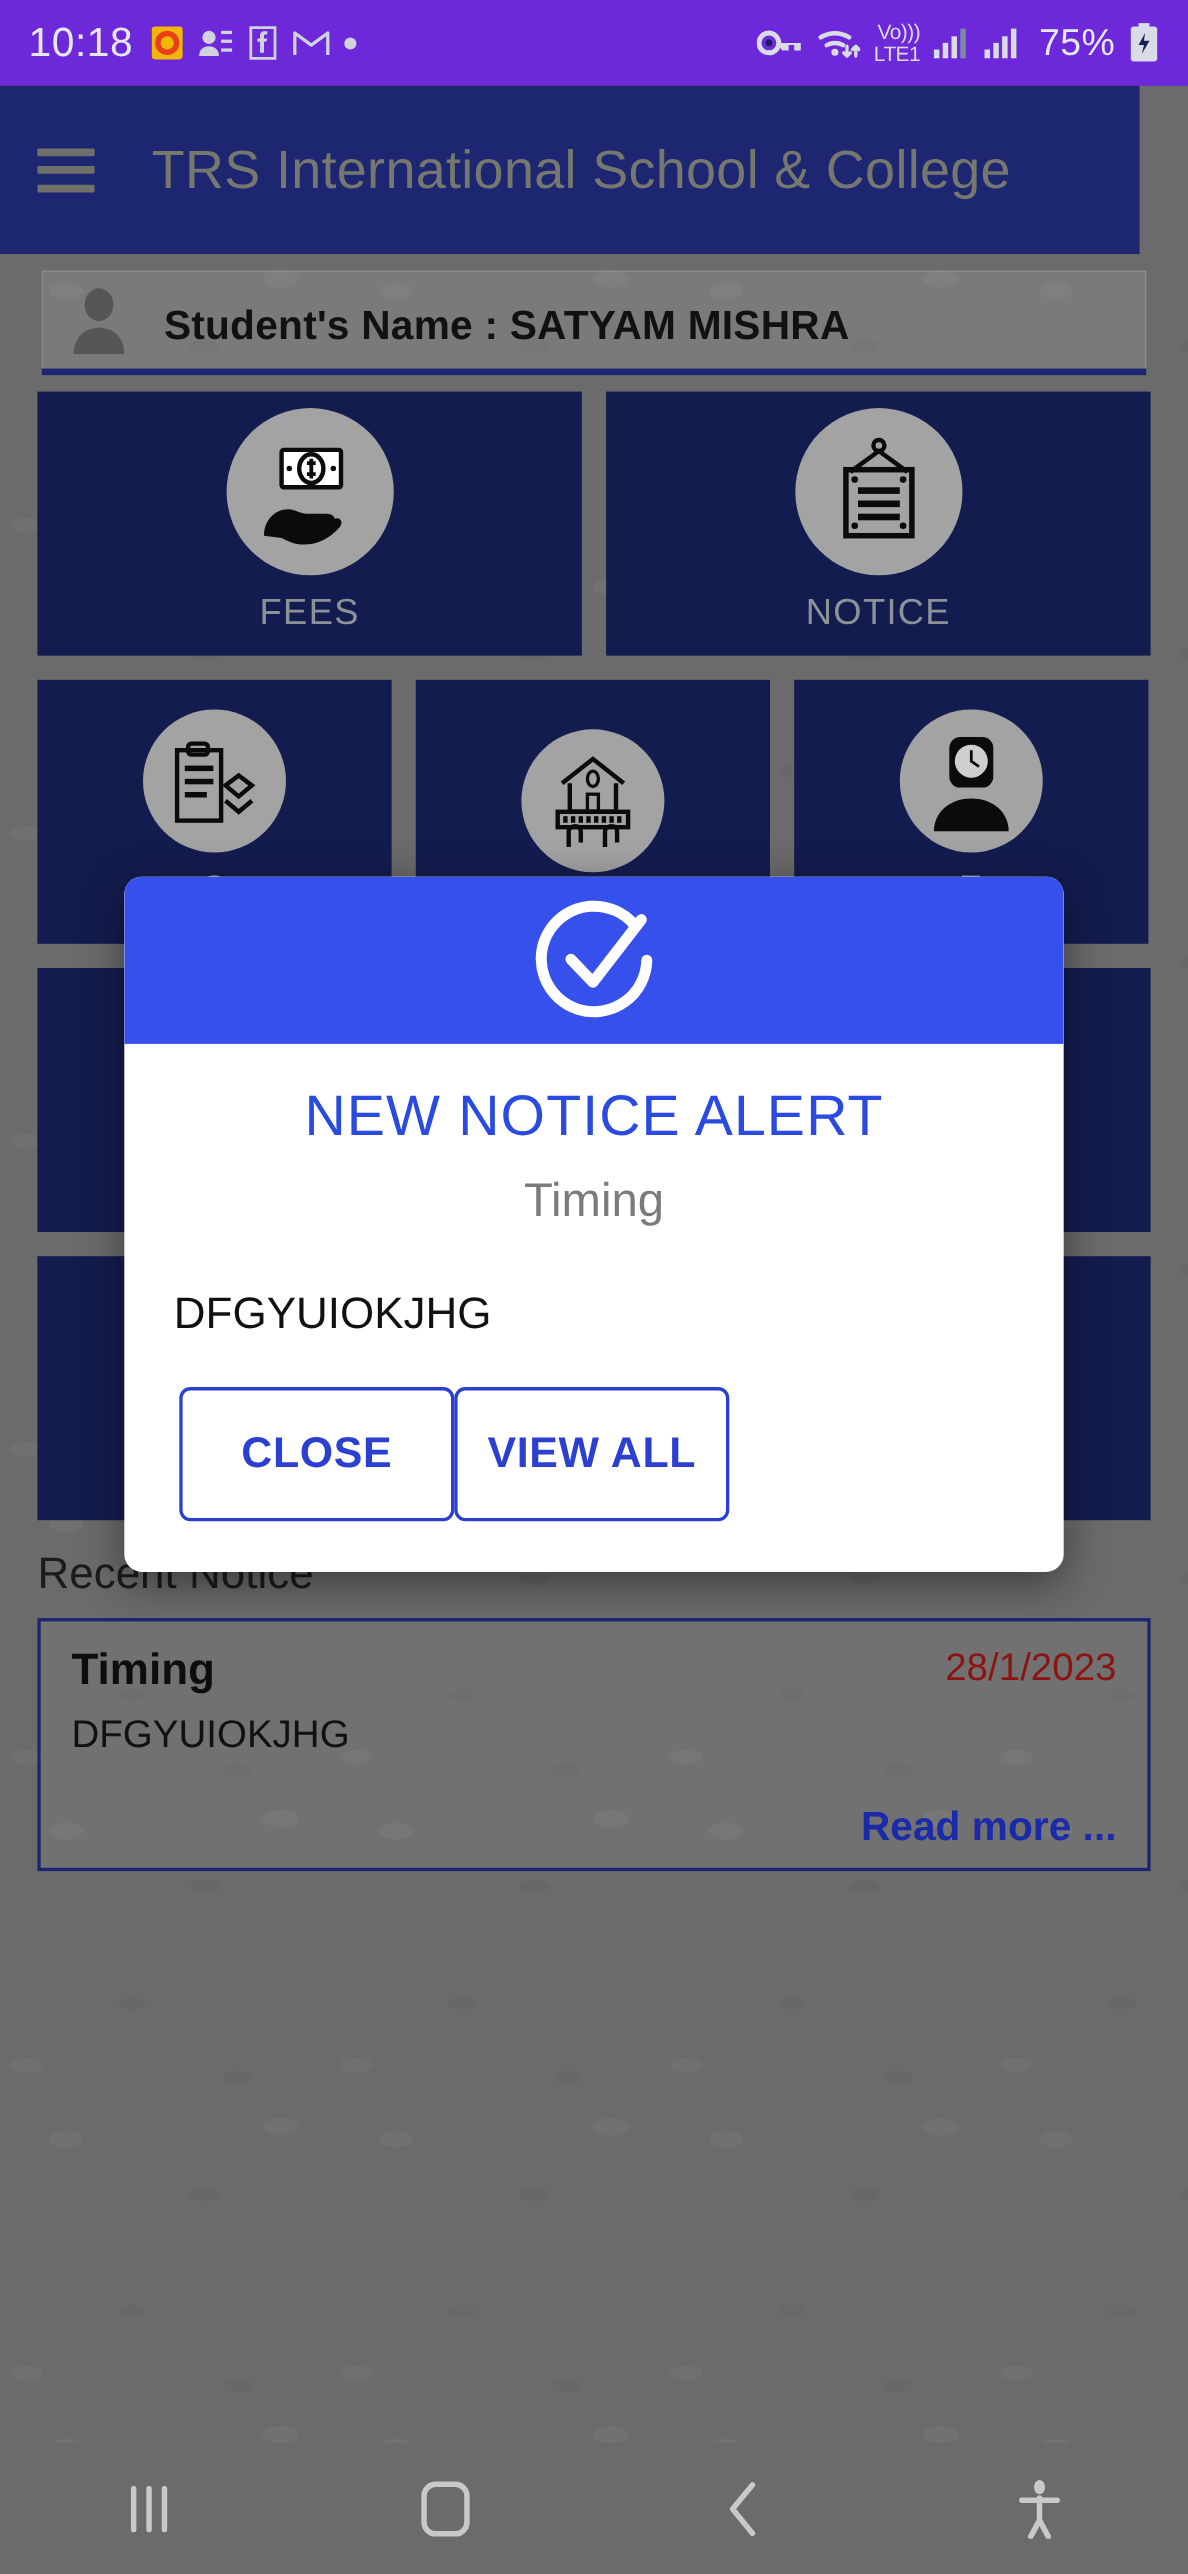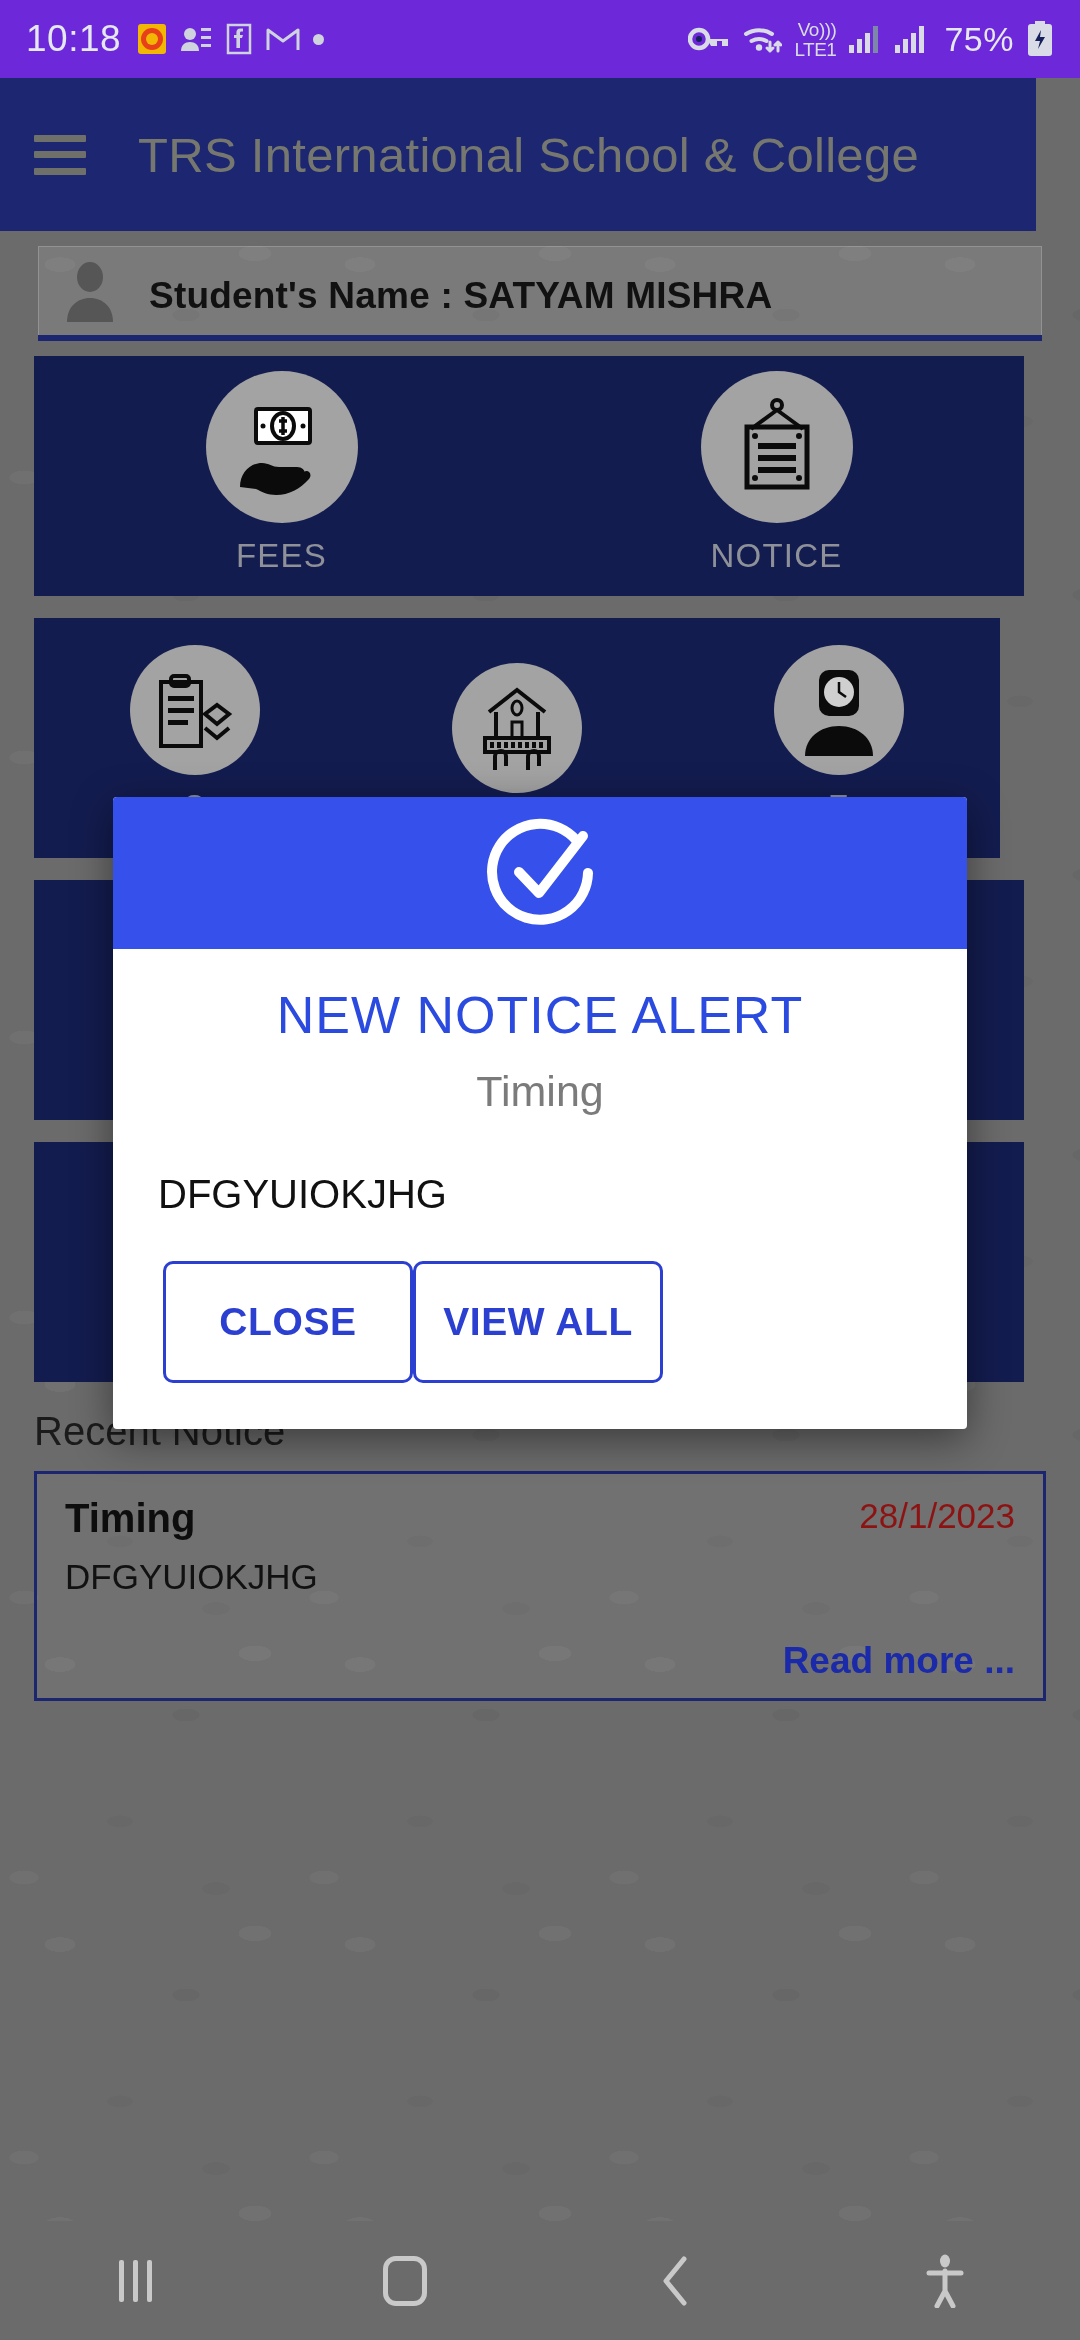--- a/index.html
+++ b/index.html
@@ -58,21 +58,21 @@
     position:absolute;top:15px;left:38px;width:1004px;height:90px;
     background:rgba(255,255,255,.10);border:1px solid rgba(255,255,255,.18);
     box-sizing:border-box;display:flex;align-items:center;padding-left:22px;
   }
   .student-underline{position:absolute;top:104px;left:38px;width:1004px;height:6px;background:#1b2570;}
   .avatar-ico{width:58px;height:62px;flex:none;}
   .student-text{font-size:37px;font-weight:bold;color:#111;margin-left:30px;letter-spacing:.2px;margin-top:10px;}
 
   
   .tiles{position:absolute;top:125px;left:34px;width:1012px;}
-  .trow{display:flex;margin-bottom:22px;}
+  .trow{display:flex;gap:22px;margin-bottom:22px;}
   .tile{
     background:#131c4f;display:flex;flex-direction:column;align-items:center;justify-content:center;
     box-sizing:border-box;position:relative;cursor:pointer;
   }
   .tile.big{width:495px;height:240px;}
   .tile.small{width:322px;height:240px;}
   .tile.wide{width:495px;height:240px;}
   .tile-circle{
     width:152px;height:152px;border-radius:50%;background:#a3a3a3;
     display:flex;align-items:center;justify-content:center;margin-top:-6px;
@@ -95,21 +95,21 @@
   .nc-top{display:flex;align-items:flex-start;justify-content:space-between;}
   .nc-title{font-size:40px;font-weight:bold;color:#0d0d0d;}
   .nc-date{font-size:35px;font-weight:normal;color:#8d1313;}
   .nc-body{font-size:35px;color:#111;margin-top:16px;}
   .nc-more{position:absolute;right:28px;bottom:16px;font-size:37px;color:#1b2aa8;font-weight:bold;cursor:pointer;}
 
   
   .scrim{position:absolute;top:0;left:0;width:1080px;height:2340px;background:rgba(0,0,0,.0);pointer-events:none;}
   .dialog{
     position:absolute;top:797px;left:113px;width:854px;
-    background:#fff;border-radius:4px;overflow:hidden;z-index:40;
+    background:#fff;border-radius:16px;overflow:hidden;z-index:40;
     box-shadow:0 10px 40px rgba(0,0,0,.45);
   }
   .dlg-head{height:152px;background:#3650ec;display:flex;align-items:center;justify-content:center;}
   .dlg-body{padding:26px 0 0 0;}
   .dlg-title{
     text-align:center;font-size:52px;color:#2b4ae0;letter-spacing:1px;margin:10px 0 0;font-weight:400;
   }
   .dlg-sub{text-align:center;font-size:43px;color:#7b7b7b;margin-top:22px;font-weight:400;}
   .dlg-msg{font-size:40px;color:#111;margin:56px 0 0 45px;}
   .dlg-actions{display:flex;padding:44px 50px 46px;}

